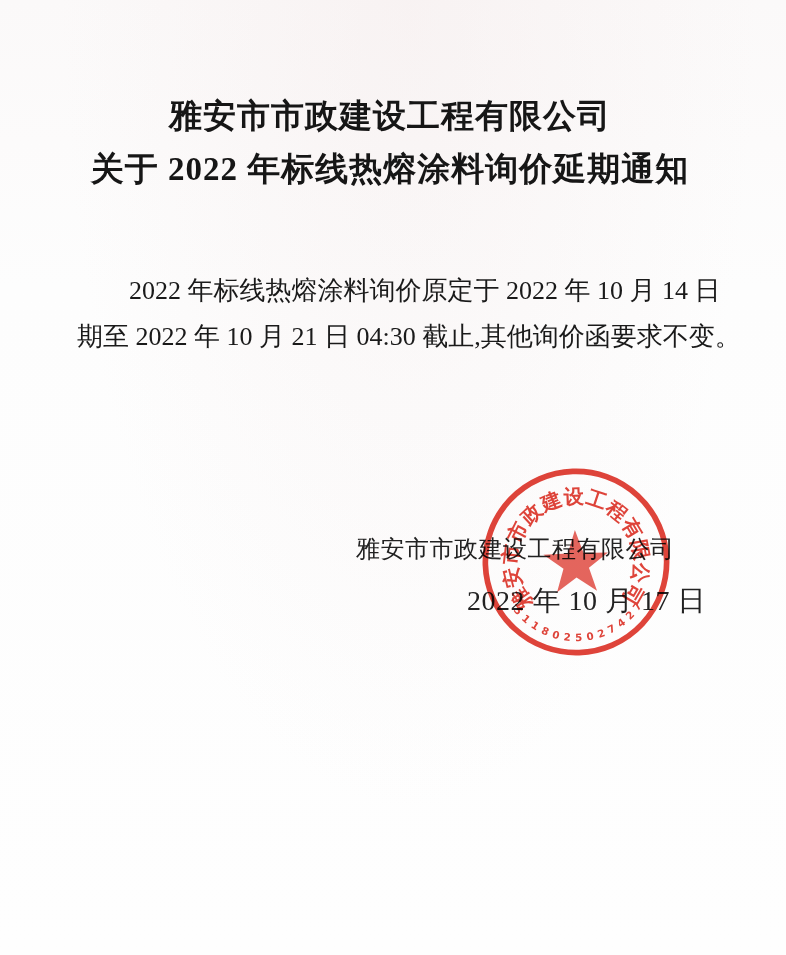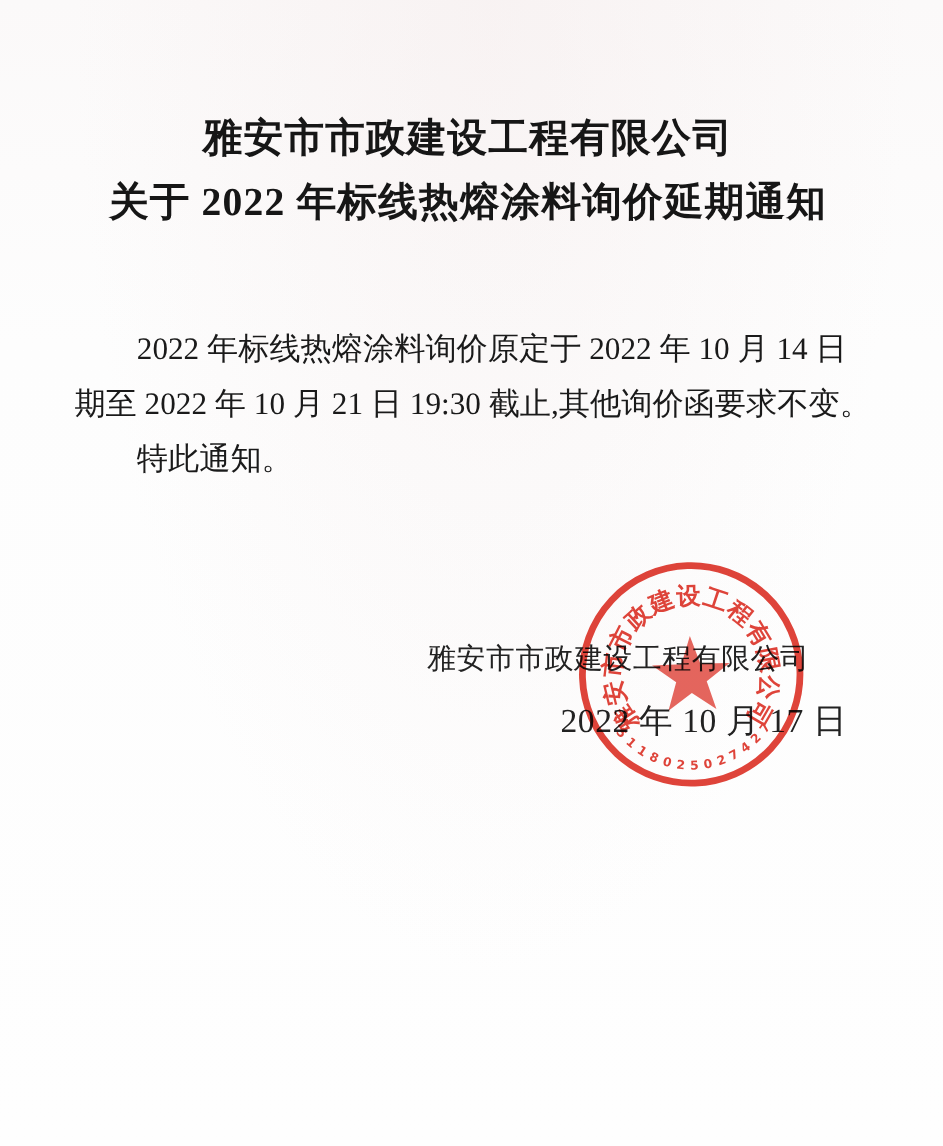--- a/index.html
+++ b/index.html
@@ -46,20 +46,21 @@
     left: 62px;
     width: 600px;
     font-size: 26px;
     line-height: 46px;
     color: #1a1a1a;
   }
   .jline {
     text-align: justify;
     text-align-last: justify;
     white-space: nowrap;
+    margin-left: 15px;
   }
   .indent {
     text-indent: 52px;
   }
   .plain-line {
     text-align: left;
   }
 
   
   .sign-company {
@@ -111,22 +112,21 @@
 
 <div class="page">
 
   <div class="title-block">
     <div>雅安市市政建设工程有限公司</div>
     <div>关于 2022 年标线热熔涂料询价延期通知</div>
   </div>
 
   <div class="body-block">
     <div class="jline indent">2022 年标线热熔涂料询价原定于 2022 年 10 月 14 日</div>
-    <div class="jline">期至 2022 年 10 月 21 日 19:30 截止,其他询价函要求不变。</div>
-    <div class="plain-line indent">特此通知。</div>
+    <div class="jline">期至 2022 年 10 月 21 日 04:30 截止,其他询价函要求不变。</div>
   </div>
 
   <div class="sign-company">雅安市市政建设工程有限公司</div>
   <div class="sign-date">2022 年 10 月 17 日</div>
 
   <div class="seal">
     <svg id="seal-svg" viewBox="0 0 200 200" xmlns="http://www.w3.org/2000/svg">
       <circle id="seal-ring" cx="100" cy="100" r="88" fill="none" stroke="#dc2a1e" stroke-width="5.5"></circle>
       <polygon id="seal-star" points="100,69 107.64,91.48 131.38,91.8 112.36,106.02 119.4,128.7 100,115 80.6,128.7 87.64,106.02 68.62,91.8 92.36,91.48" fill="#dc2a1e" fill-opacity="0.82"></polygon>
     <text x="100" y="43" text-anchor="middle" transform="rotate(-122 100 100)" class="seal-char" fill="#dc2a1e">雅</text>

